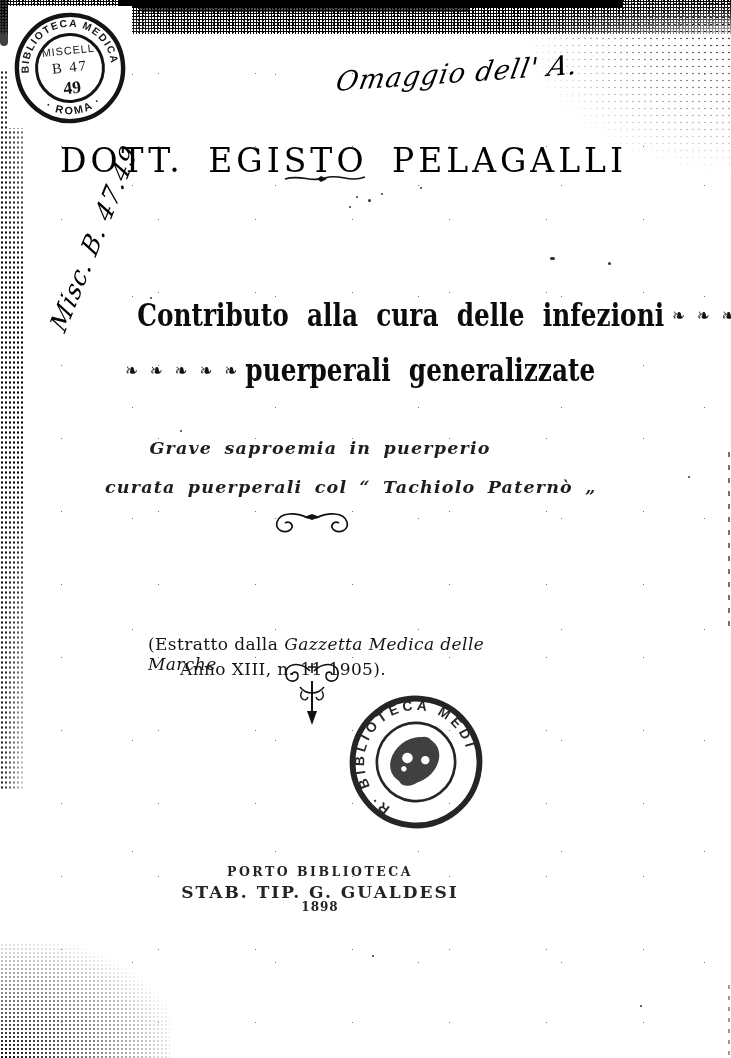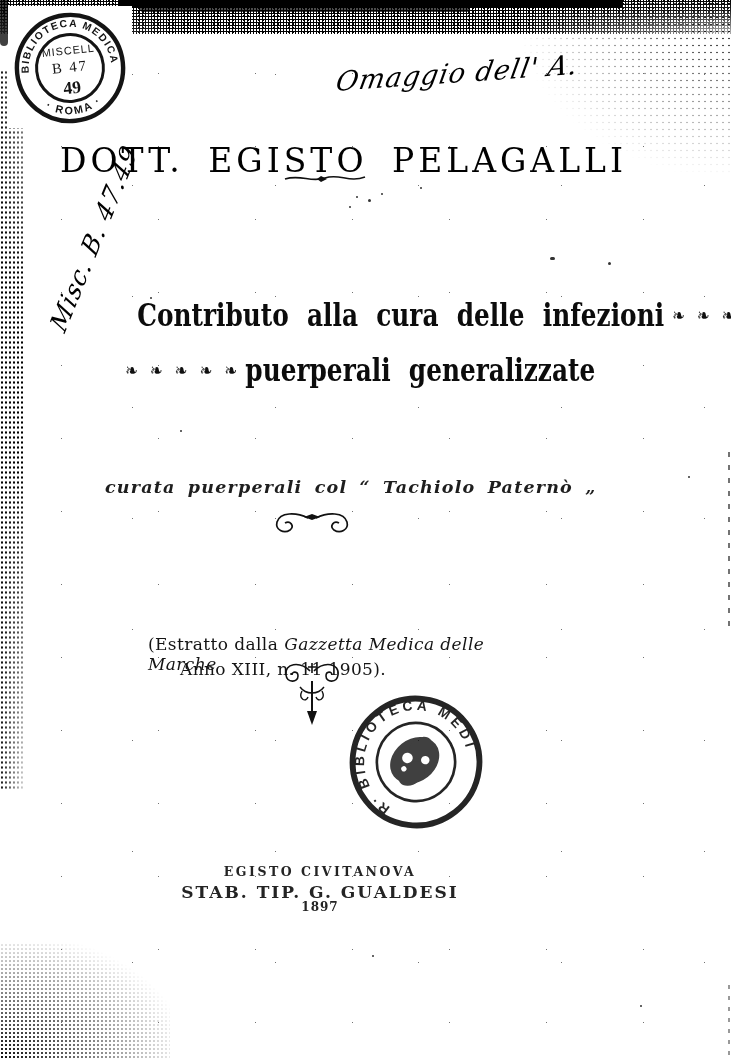--- a/index.html
+++ b/index.html
@@ -148,20 +148,21 @@
     <span class="title-inner">
       <span class="fl">❧</span>
       <span class="fl">❧</span>
       <span class="fl">❧</span>
       <span class="fl">❧</span>
       <span class="fl">❧</span>
       <span class="title-text">puerperali generalizzate</span>
     </span>
   </div>
 
+  <div class="abs subtitle subtitle1">Grave saproemia in puerperio</div>
   <div class="abs subtitle subtitle2">curata puerperali col “ Tachiolo Paternò „</div>
 
   <svg class="abs scroll-orn" width="84" height="30" viewBox="0 0 84 30">
     <path d="M38,8 C26,2 10,2 7,12 C5,20 14,24 20,20 C25,16 20,10 15,13" fill="none" stroke="#111" stroke-width="1.7"></path>
     <path d="M46,8 C58,2 74,2 77,12 C79,20 70,24 64,20 C59,16 64,10 69,13" fill="none" stroke="#111" stroke-width="1.7"></path>
     <path d="M34,7 L42,4 L50,7 L42,10 Z" fill="#111"></path>
   </svg>
 
   <div class="abs extract extract1"><span>(Estratto dalla</span><i>Gazzetta Medica delle Marche</i></div>
   <div class="abs extract extract2">Anno XIII, n. 11 1905).</div>
@@ -187,17 +188,17 @@
     <g opacity="0.85" fill="#0d0d0d">
       <ellipse cx="70" cy="68" rx="25" ry="20"></ellipse>
       <ellipse cx="60" cy="76" rx="14" ry="10"></ellipse>
       <ellipse cx="82" cy="62" rx="12" ry="9"></ellipse>
       <circle cx="66" cy="62" r="5" fill="#fff"></circle>
       <circle cx="78" cy="74" r="4" fill="#fff"></circle>
       <circle cx="57" cy="68" r="2.5" fill="#fff"></circle>
     </g>
   </svg>
 
-  <div class="abs imprint imprint1">EGISTO CIVITANOVA</div>
+  <div class="abs imprint imprint1">PORTO BIBLIOTECA</div>
   <div class="abs imprint imprint2">STAB. TIP. G. GUALDESI</div>
-  <div class="abs imprint imprint3">1897</div>
+  <div class="abs imprint imprint3">1898</div>
 
 </div>
 
 </body></html>

